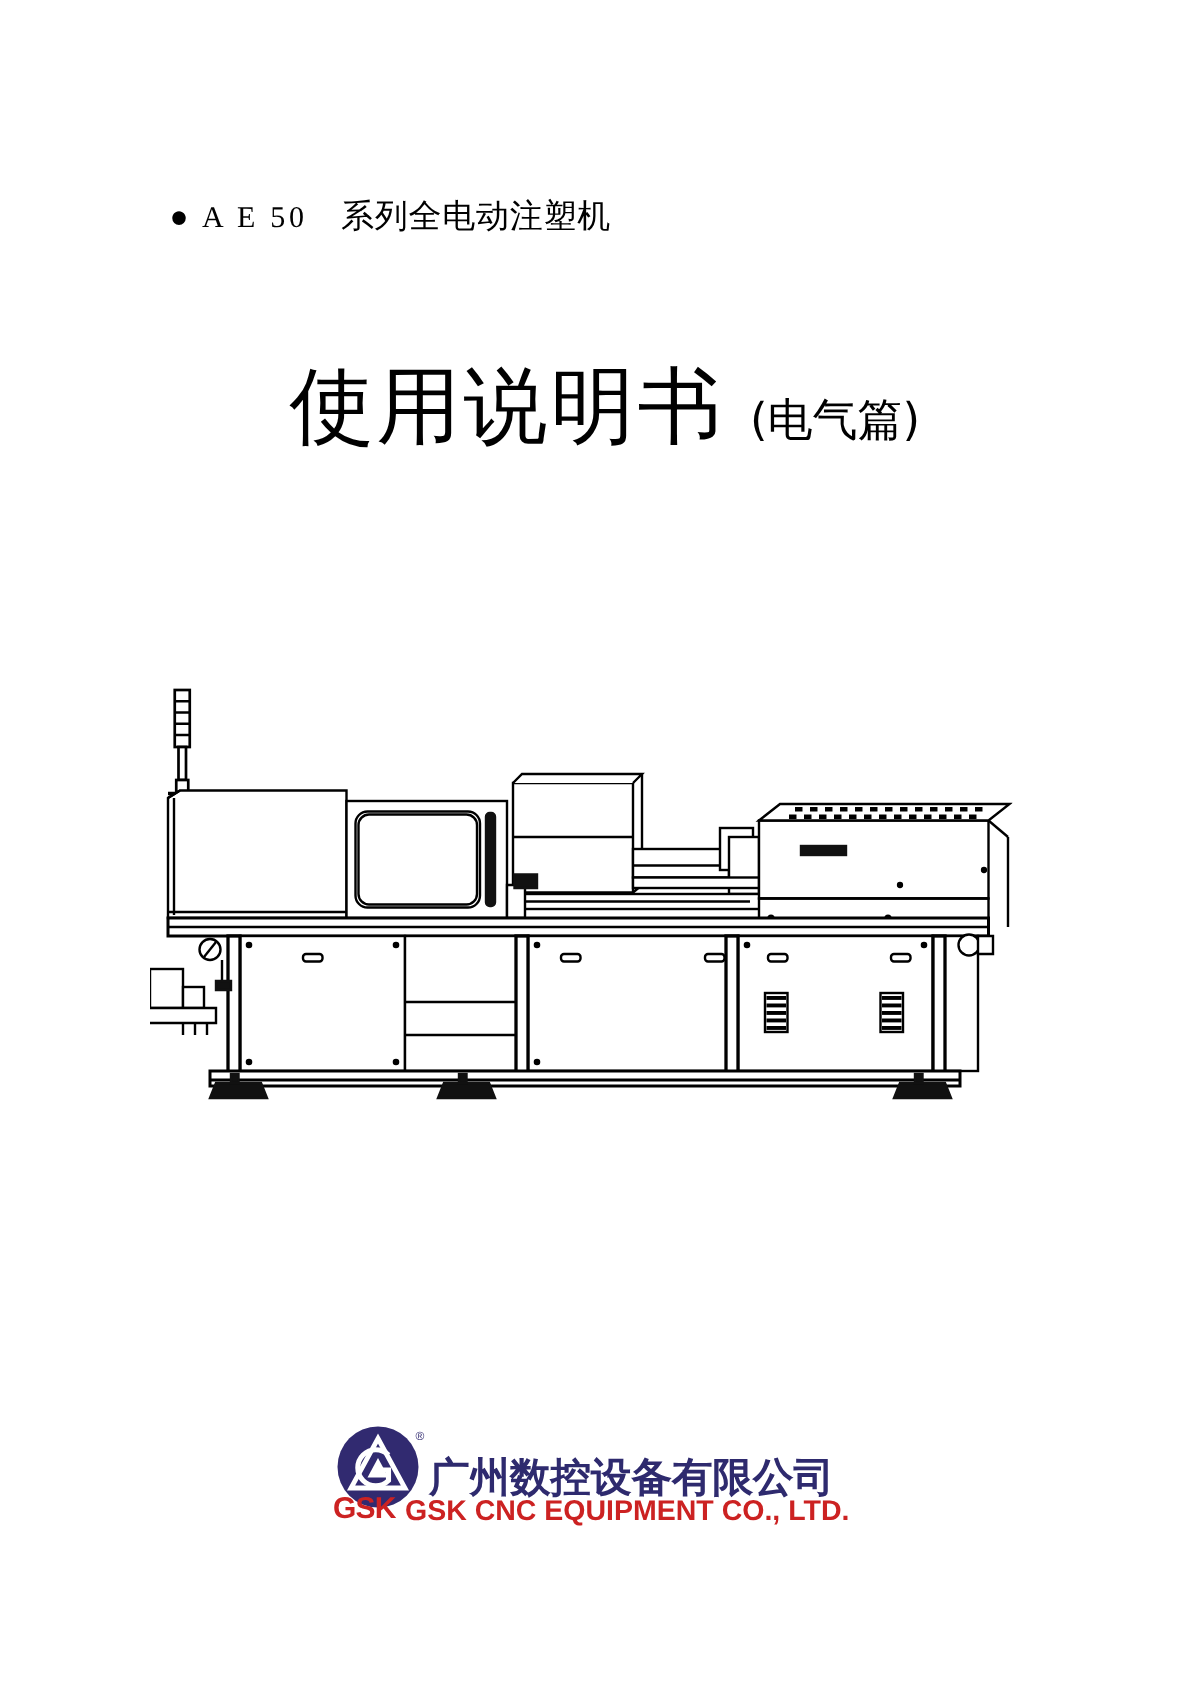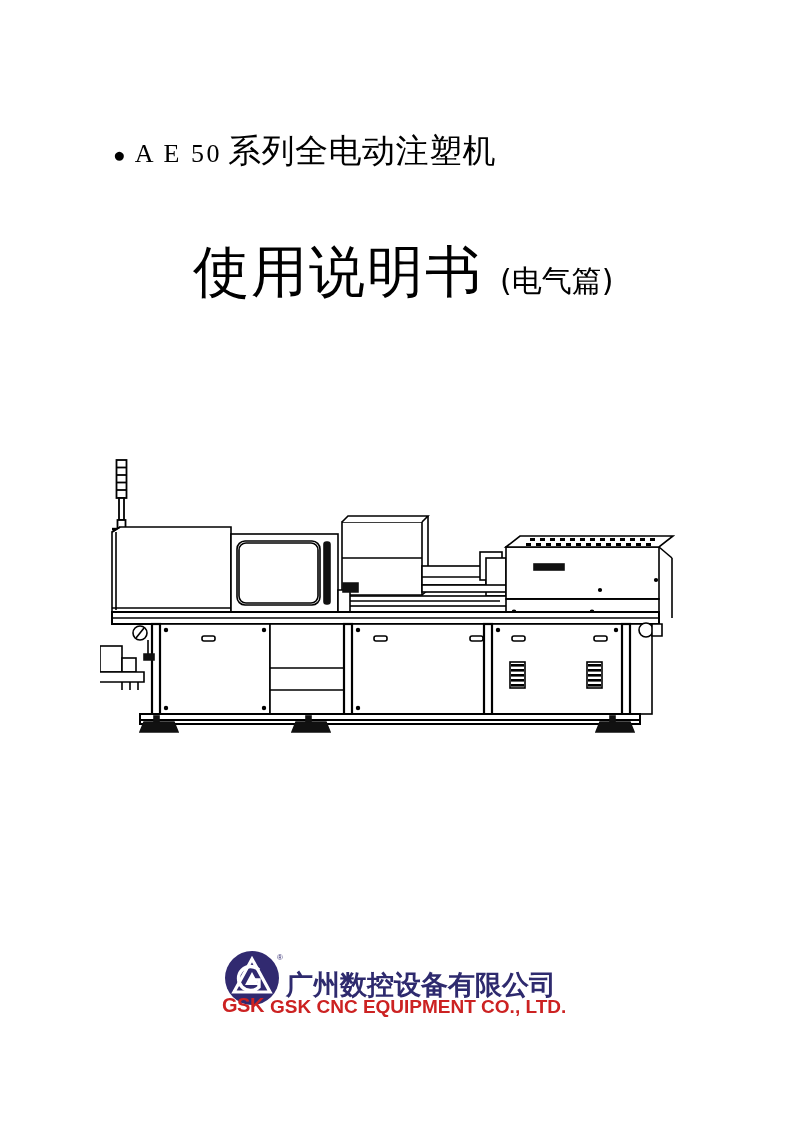--- a/index.html
+++ b/index.html
@@ -31,27 +31,27 @@
     white-space: nowrap;
   }
   #subtitle-bullet {
     font-size: 21px;
     line-height: 1;
     margin-right: 9px;
     color: #000;
   }
   #subtitle-model {
     font-family: "Liberation Serif", "DejaVu Serif", serif;
-    font-size: 26px;
+    font-size: 20px;
     letter-spacing: 2.5px;
-    margin-right: 6px;
+    margin-right: 22px;
   }
   #subtitle-cn {
     font-family: "DejaVu Sans", "Liberation Sans", sans-serif;
-    font-size: 33px;
+    font-size: 22px;
     letter-spacing: 0.5px;
   }
 
   
   #main-title-line {
     position: absolute;
     left: 193px;
     top: 243px;
     display: flex;
     align-items: baseline;

